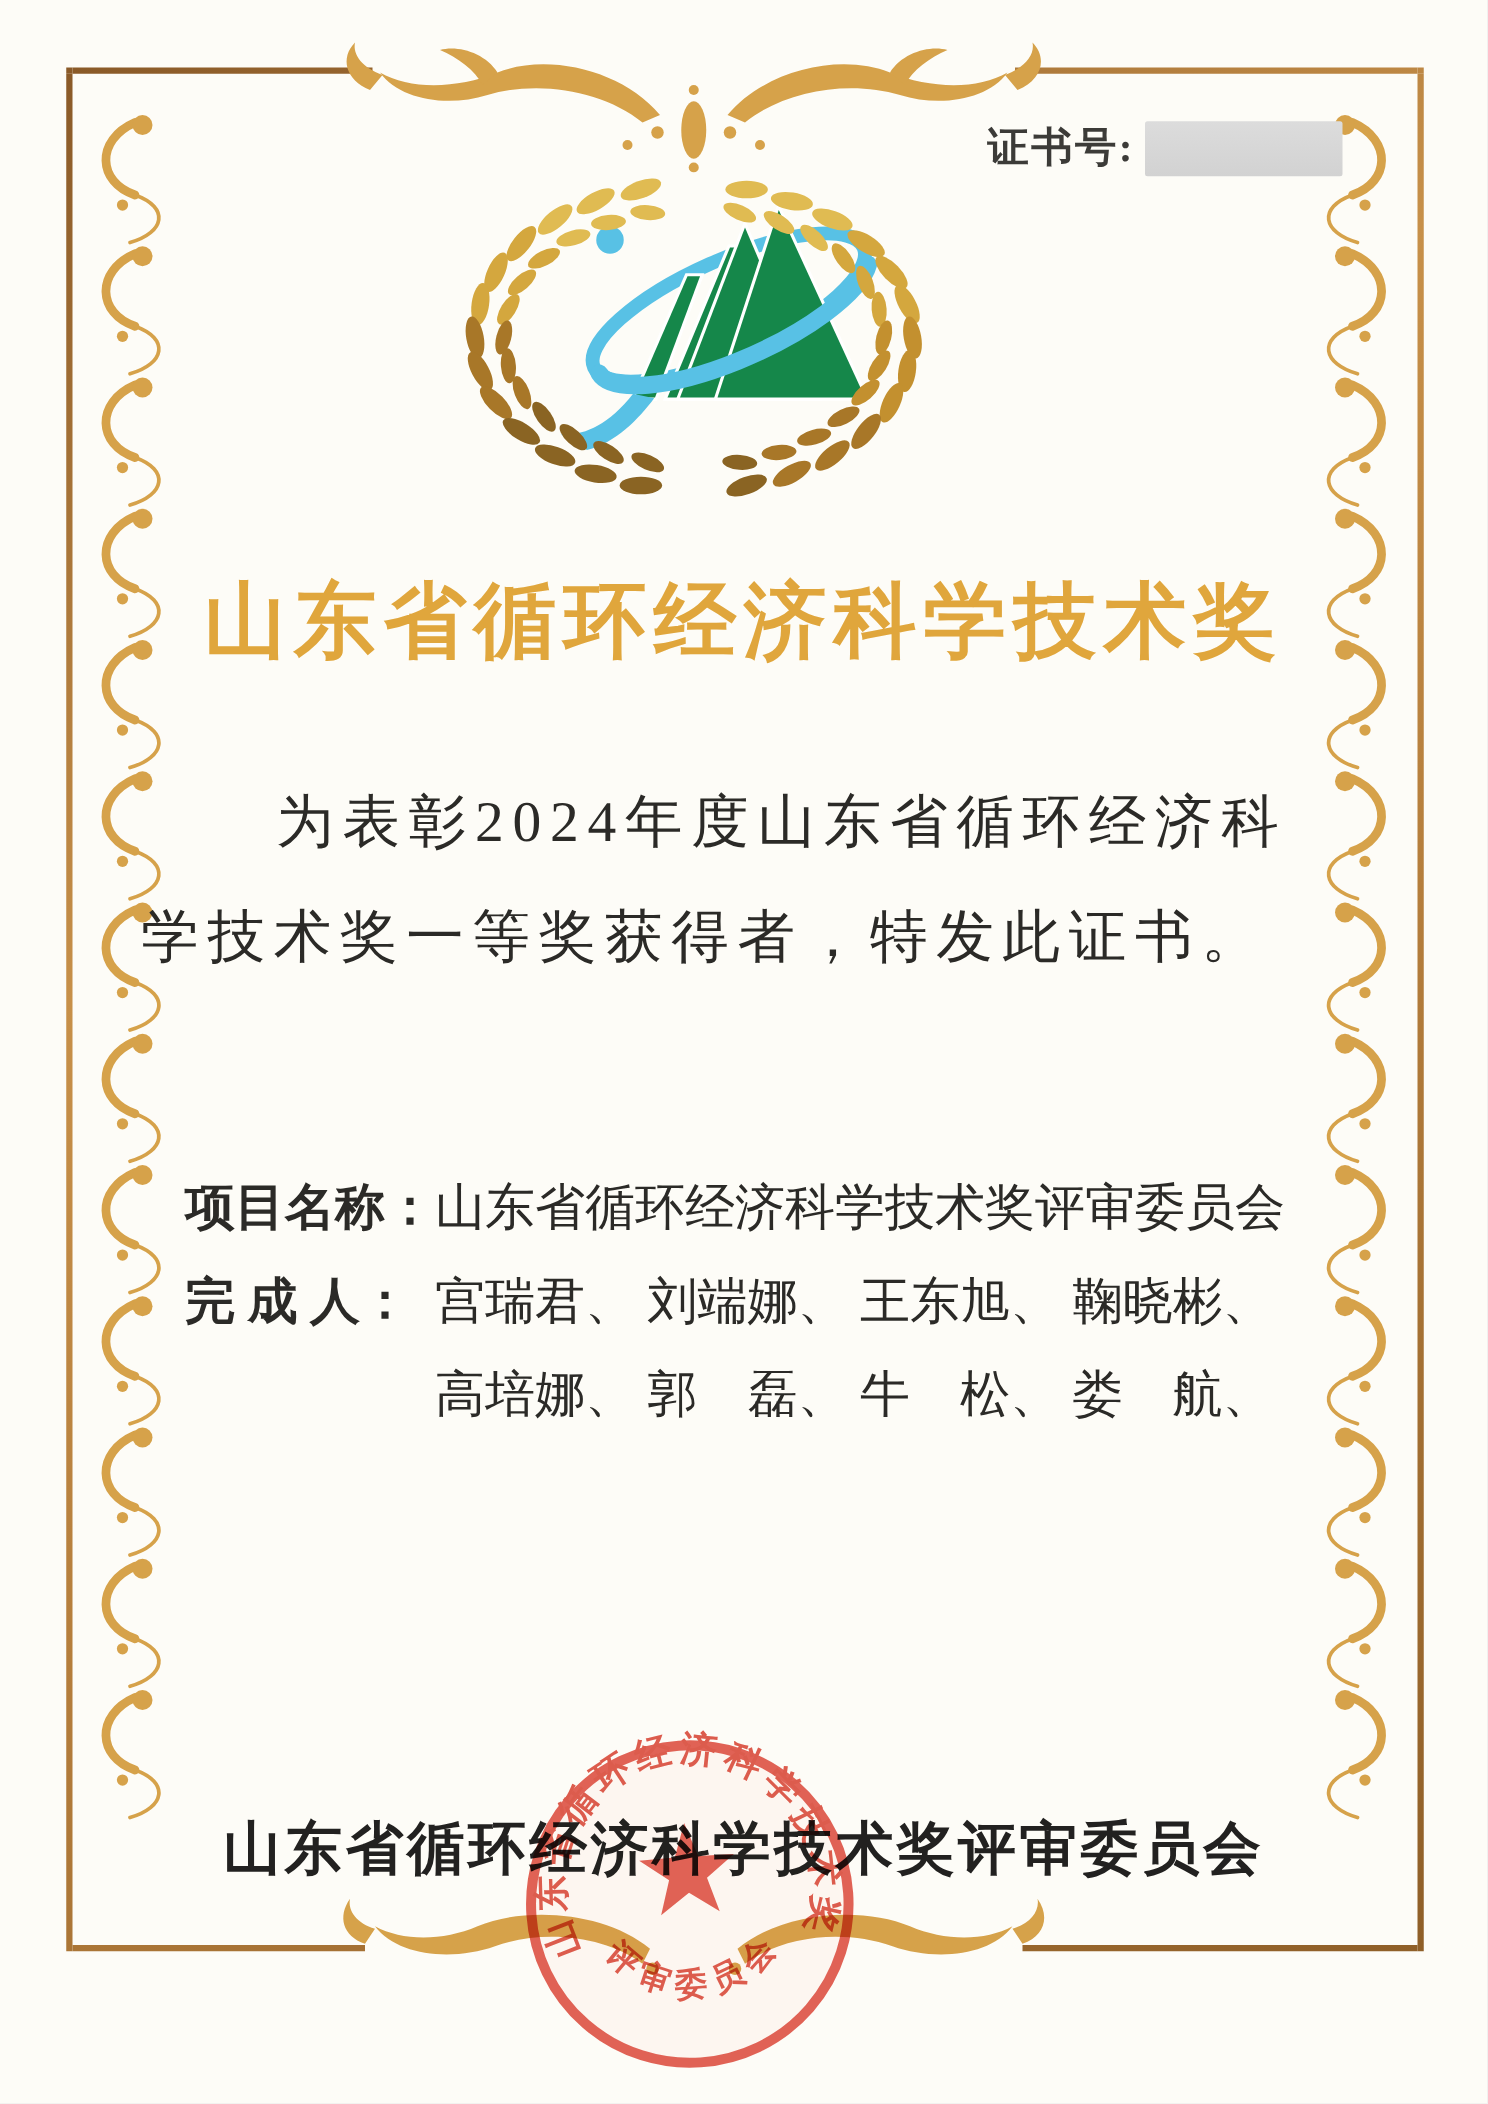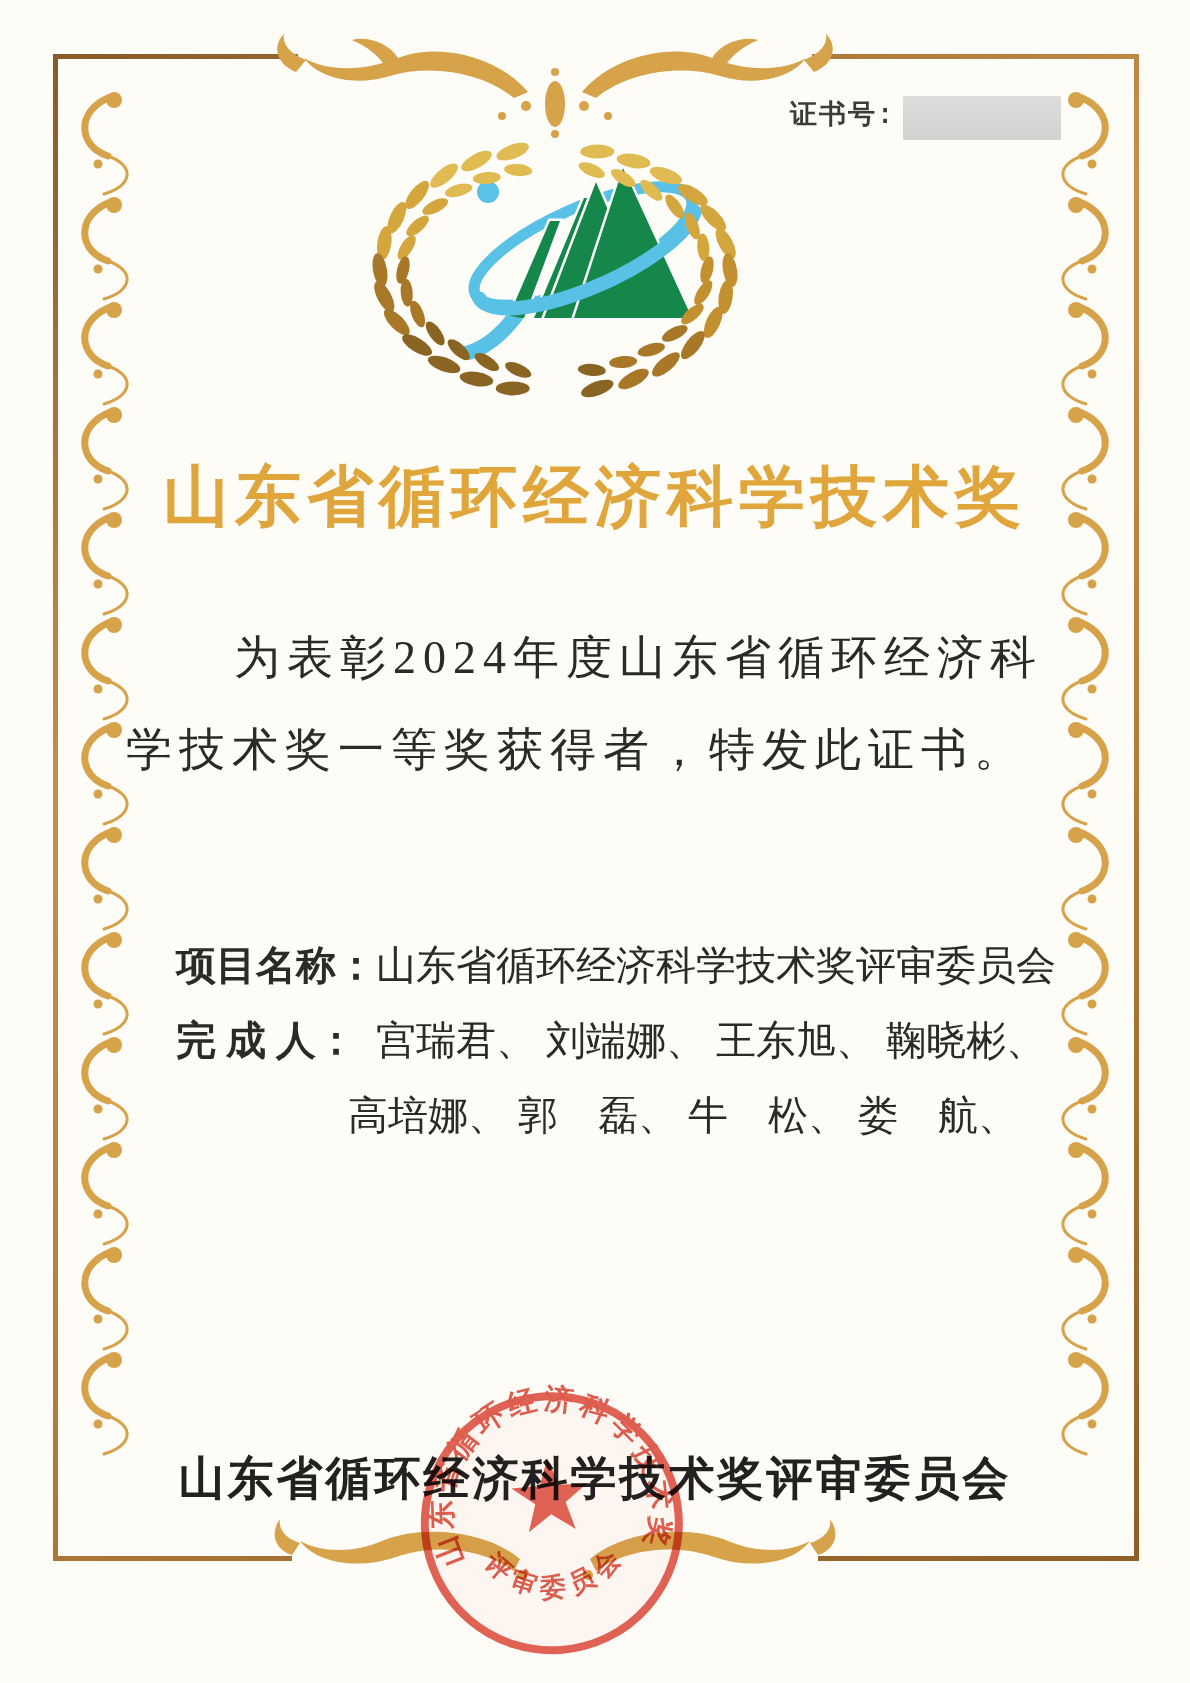--- a/index.html
+++ b/index.html
@@ -15,43 +15,43 @@
     border-image:linear-gradient(150deg,#8a5a28,#c79049 35%,#b57e3c 60%,#8f5f28) 1;
   }
   svg{position:absolute;display:block;}
   #vine-left{left:62px;top:92px;}
   #vine-right{left:1008px;top:92px;}
   #top-flourish{left:270px;top:28px;}
   #bottom-flourish{left:270px;top:1505px;}
   #wreath{left:358px;top:118px;}
   #seal{left:415px;top:1378px;mix-blend-mode:multiply;opacity:.92;transform:rotate(-4deg);}
   .cert-no{
-    position:absolute;left:790px;top:96px;display:flex;
-    font-size:27px;font-weight:700;color:#3c3b38;letter-spacing:2px;font-family:Liberation Mono, monospace;
+    position:absolute;left:790px;top:96px;display:flex;align-items:center;
+    font-size:33px;font-weight:700;color:#3c3b38;letter-spacing:2px;
   }
   .redacted{
     width:158px;height:44px;margin-left:8px;border-radius:2px;
     background:linear-gradient(180deg,#dcdcdc,#d2d2d2);
   }
   .title{
     position:absolute;left:0;right:0;top:452px;text-align:center;
     font-size:66px;font-weight:700;color:#e0a63c;letter-spacing:6px;white-space:nowrap;
   }
   .intro{
-    position:absolute;left:126px;top:612px;width:930px;
+    position:absolute;left:113px;top:612px;width:930px;
     font-size:46px;line-height:92px;color:#2b2a27;letter-spacing:7px;
   }
   .intro .l1{display:block;text-indent:108px;white-space:nowrap;}
   .intro .l2{display:block;white-space:nowrap;}
   .fields{
     position:absolute;left:148px;top:928px;width:930px;
     font-size:40px;color:#2b2a27;line-height:75px;
   }
   .frow{white-space:nowrap;}
-  .flabel{display:inline-block;width:200px;font-weight:600;margin-left:28px;}
+  .flabel{display:inline-block;width:200px;font-weight:600;}
   .fcont{padding-left:200px;}
   .issuer{
     position:absolute;left:0;right:0;top:1448px;text-align:center;
     font-size:46px;font-weight:800;color:#222120;letter-spacing:3px;white-space:nowrap;
   }
 </style>
 </head>
 <body>
 
 <div class="page">

